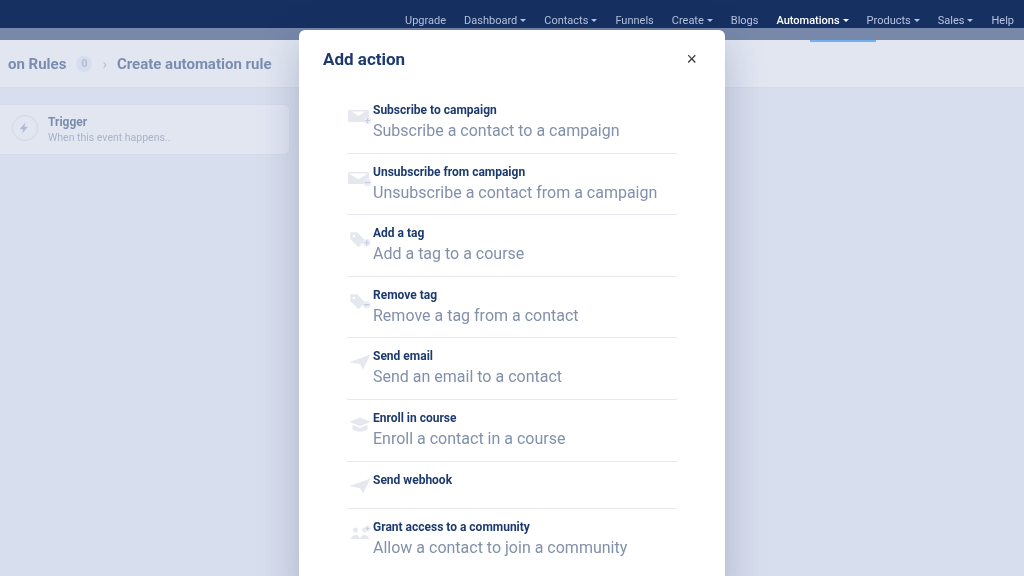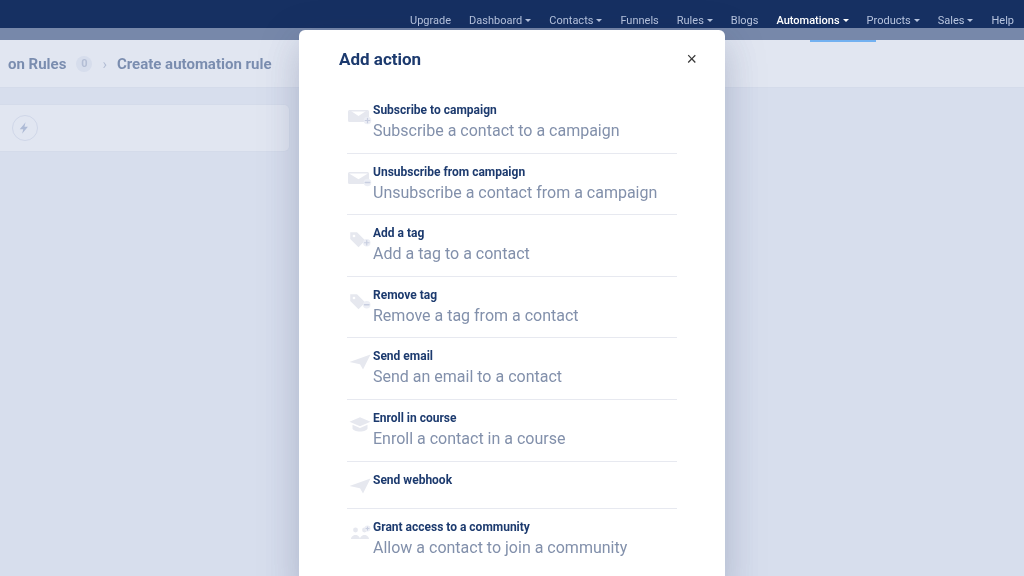--- a/index.html
+++ b/index.html
@@ -132,21 +132,20 @@
     transform: translateX(-50%);
     width: 426px;
     background: var(--modal-bg);
     border-radius: 6px;
     box-shadow: 0 12px 40px rgba(30,45,90,0.25);
     padding: 16px 24px 24px 24px;
   }
   .modal-head {
     display:flex; justify-content:space-between; align-items:center;
     margin-bottom: 20px;
-    margin-left: 16px;
   }
   .modal-head h2 {
     margin:0; font-size: 17px; font-weight: 700; color: var(--heading);
   }
   .modal-close {
     font-size: 18px; line-height: 1; color: #3a3a3a;
     background:none; border:none; cursor:pointer; padding:4px;
   }
 
   .action-list {
@@ -189,21 +188,21 @@
       <span class="chev"></span>
     </div>
     <div class="nav-item">
       <span>Contacts</span>
       <span class="chev"></span>
     </div>
     <div class="nav-item">
       <span>Funnels</span>
     </div>
     <div class="nav-item">
-      <span>Rules</span>
+      <span>Create</span>
       <span class="chev"></span>
     </div>
     <div class="nav-item">
       <span>Blogs</span>
     </div>
     <div class="nav-item active">
       <span>Automations</span>
       <span class="chev"></span>
     </div>
     <div class="nav-item">
@@ -229,20 +228,24 @@
   </div>
 </div>
 
 <div class="page-body">
   <div class="trigger-card">
     <span class="ticon">
       <svg width="14" height="14" viewBox="0 0 24 24">
           <path fill="#8fa0c4" d="M13 2 3 14h6l-2 8 10-12h-6l2-8z"></path>
         </svg>
     </span>
+    <span class="ttext">
+      <div class="ttitle">Trigger</div>
+      <div class="tdesc">When this event happens..</div>
+    </span>
   </div>
 </div>
 
 <div class="overlay-full"></div>
 
 <div class="modal">
   <div class="modal-head">
     <h2>Add action</h2>
     <button class="modal-close">×</button>
   </div>
@@ -279,21 +282,21 @@
         <span class="aicon">
           <svg width="24" height="20" viewBox="0 0 32 24">
             <path fill="currentColor" d="M3 3h9l11 11-9 9L3 12V3z"></path>
             <circle cx="8" cy="8" r="1.8" fill="#fff"></circle>
             <circle cx="25" cy="17" r="5" fill="#eceef5"></circle>
             <path d="M25 14v6M22 17h6" stroke="#c8cee0" stroke-width="1.6" stroke-linecap="round"></path>
           </svg>
         </span>
         <span class="atext">
           <div class="atitle">Add a tag</div>
-          <div class="adesc">Add a tag to a contact</div>
+          <div class="adesc">Add a tag to a course</div>
         </span>
       </div>
       <div class="action-item">
         <span class="aicon">
           <svg width="24" height="20" viewBox="0 0 32 24">
             <path fill="currentColor" d="M3 3h9l11 11-9 9L3 12V3z"></path>
             <circle cx="8" cy="8" r="1.8" fill="#fff"></circle>
             <circle cx="25" cy="17" r="5" fill="#eceef5"></circle>
             <path d="M22 17h6" stroke="#c8cee0" stroke-width="1.8" stroke-linecap="round"></path>
           </svg>

